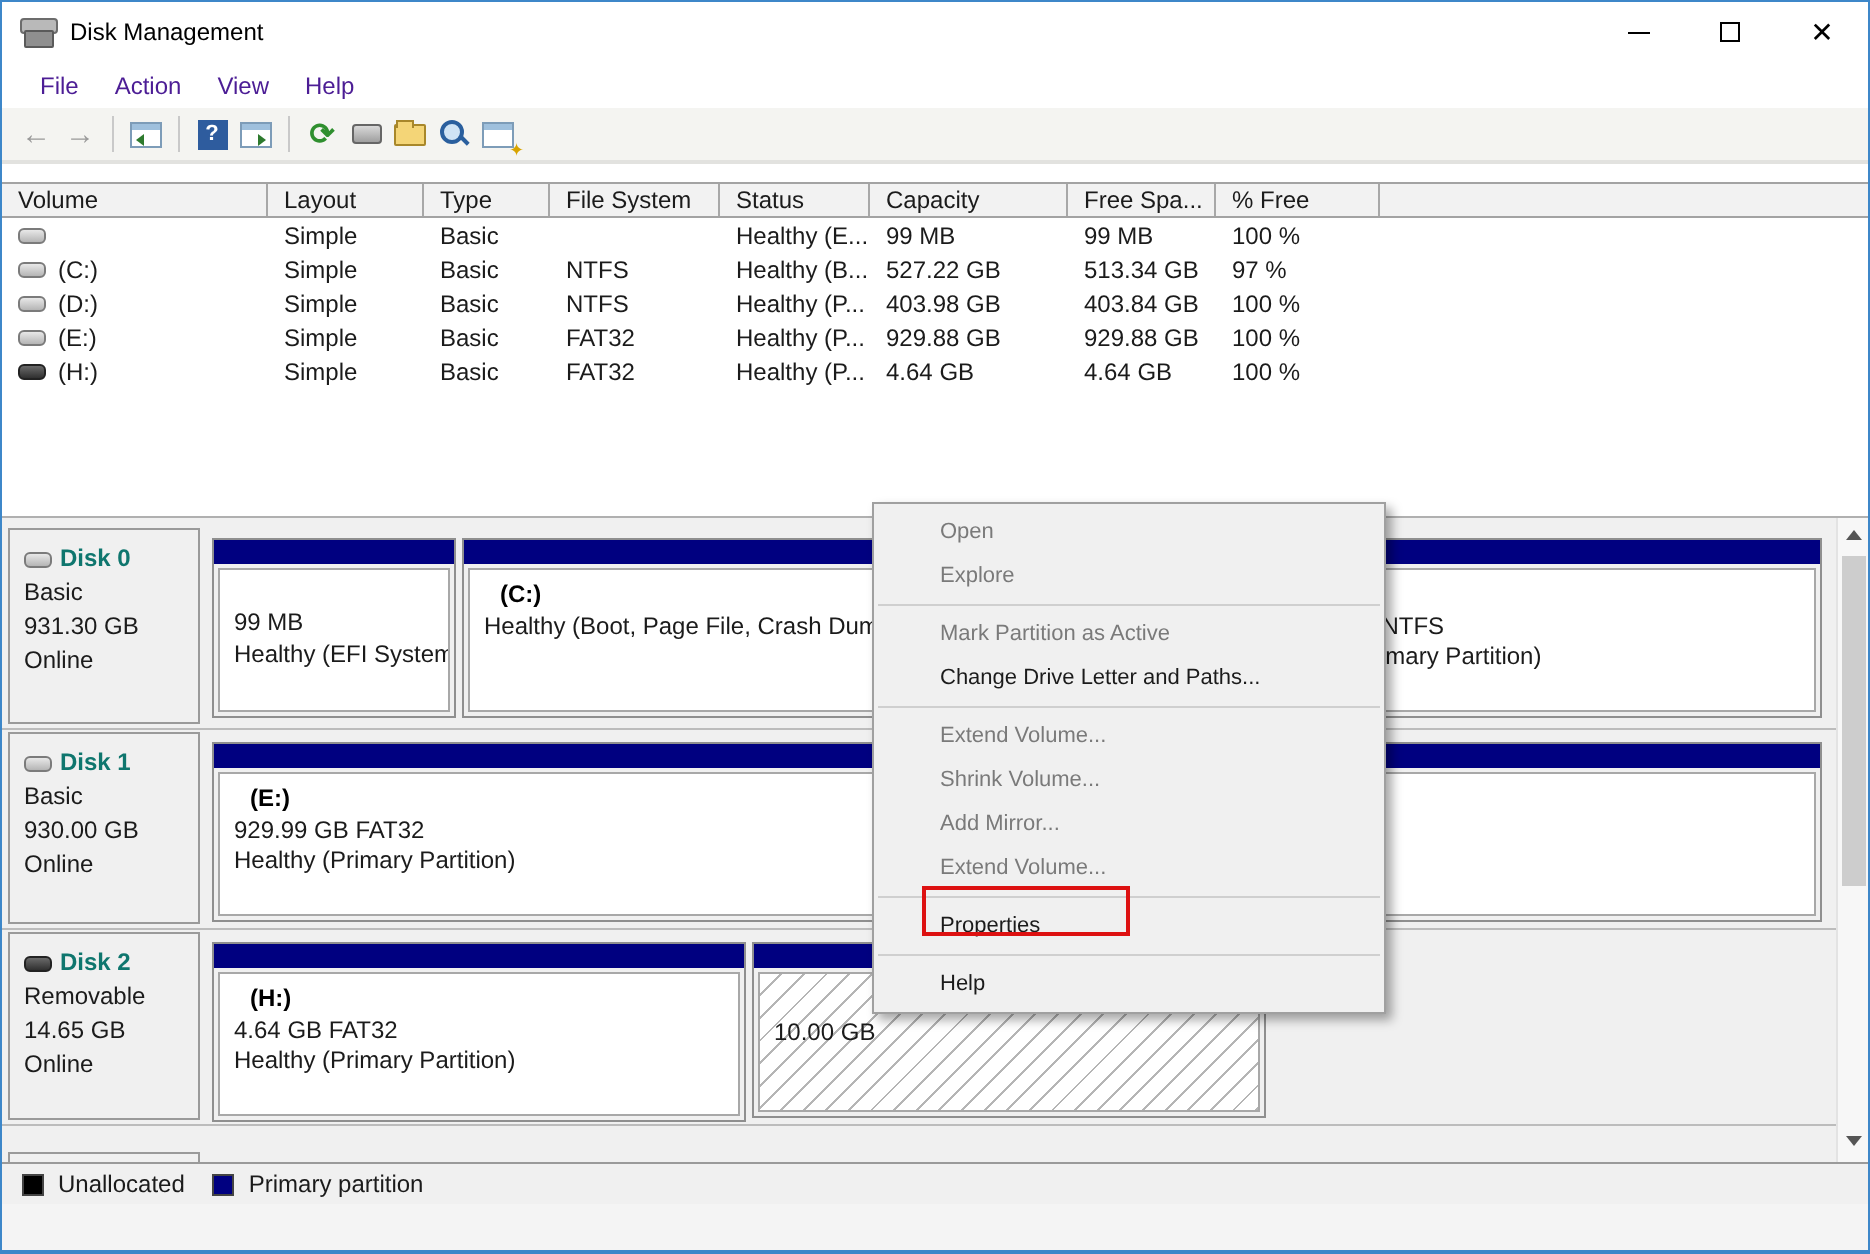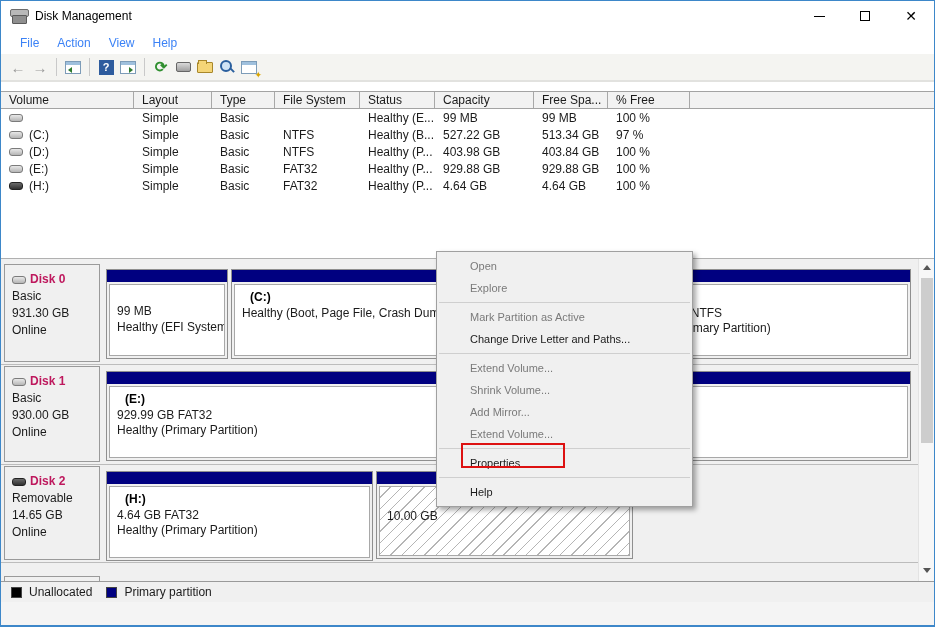--- a/index.html
+++ b/index.html
@@ -15,21 +15,21 @@
   .app-icon::after  { content:""; position:absolute; top:6px; left:2px; width:13px; height:7px; background:#8f8f8f; border:1px solid #5a5a5a; border-radius:1px; }
   .title-text { font-size:12px; color:#000; }
   .win-controls { position:absolute; right:0; top:0; height:30px; display:flex; }
   .win-btn { width:46px; height:30px; display:flex; align-items:center; justify-content:center; color:#000; font-size:13px; }
   .glyph-min { width:11px; height:1px; background:#000; }
   .glyph-max { width:10px; height:10px; border:1px solid #000; }
   .glyph-close { font-size:14px; line-height:1; }
 
   
   .menubar { position:absolute; top:30px; left:0; right:0; height:23px; background:#fff; display:flex; align-items:center; padding-left:10px; }
-  .menu-top-item { padding:2px 9px; color:#3b82f6; }
+  .menu-top-item { padding:2px 9px; color:#4c1d95; }
 
   
   .toolbar { position:absolute; top:53px; left:0; right:0; height:28px; background:#f4f4f1; border-bottom:2px solid #e2e2df; display:flex; align-items:center; padding-left:6px; }
   .tb-sep { width:1px; height:18px; background:#c9c9c9; margin:0 5px; }
   .tb-icon { width:20px; height:20px; display:flex; align-items:center; justify-content:center; margin:0 1px; }
   .nav-arrow { color:#9a9a9a; font-size:15px; font-weight:bold; }
   .win-pane-icon { width:16px; height:13px; border:1px solid #7d9cb8; background:#fff; position:relative; }
   .win-pane-icon::before { content:""; position:absolute; top:0; left:0; right:0; height:3px; background:#9fc0dd; }
   .win-pane-icon::after { content:""; position:absolute; top:5px; left:2px; width:0; height:0; border-top:3px solid transparent; border-bottom:3px solid transparent; }
   .win-pane-icon.left::after  { border-right:4px solid #2d7a2d; }
@@ -58,21 +58,21 @@
   .drive-ico.dark { background:linear-gradient(#6a6a6a,#303030); border-color:#222; }
 
   
   .bottom-pane { position:absolute; top:257px; left:0; right:0; height:323px; background:#f0f0f0; border-top:1px solid #b0b0b0; overflow:hidden; }
   .disk-row { position:absolute; left:0; right:16px; border-bottom:1px solid #bcbcbc; }
   .row-d0 { top:4px; height:102px; }
   .row-d1 { top:106px; height:100px; }
   .row-d2 { top:206px; height:98px; }
   .row-cd { top:316px; height:19px; border-bottom:none;font-family:Liberation Serif, serif; }
   .disk-label { position:absolute; left:3px; top:1px; bottom:2px; width:96px; border:1px solid #9a9a9a; background:#f0f0f0; padding:6px 0 0 7px; line-height:17px; }
-  .disk-label .dname { font-weight:bold; display:flex; align-items:center; gap:4px; color:#be185d; }
+  .disk-label .dname { font-weight:bold; display:flex; align-items:center; gap:4px; color:#0f766e; }
   .cd-ico { width:13px; height:13px; border-radius:50%; background:radial-gradient(circle at 50% 50%, #fff 0 2px, #cfcfcf 3px, #9d9d9d 6px); border:1px solid #7b7b7b; flex:0 0 auto; }
 
   .part { position:absolute; top:6px; height:90px; border:1px solid #8f8f8f; background:#f0f0f0; }
   .part .bar { height:12px; background:var(--navy,#000080); }
   .part .pbody { position:absolute; top:14px; left:2px; right:2px; bottom:2px; background:#fff; border:1px solid #a8a8a8; padding:5px 4px 0 7px; line-height:15.5px; overflow:hidden; white-space:nowrap; }
   .part .plabel { font-weight:bold; color:#000; }
   .pbody.pad2 { padding-top:19px; }
   .pbody.hatch { background:repeating-linear-gradient(135deg,#fff 0 7px,#b5b5b5 7px 8px); padding-top:22px; }
   .p-d0a { left:105px; width:122px; }
   .p-d0b { left:230px; width:385px; }

